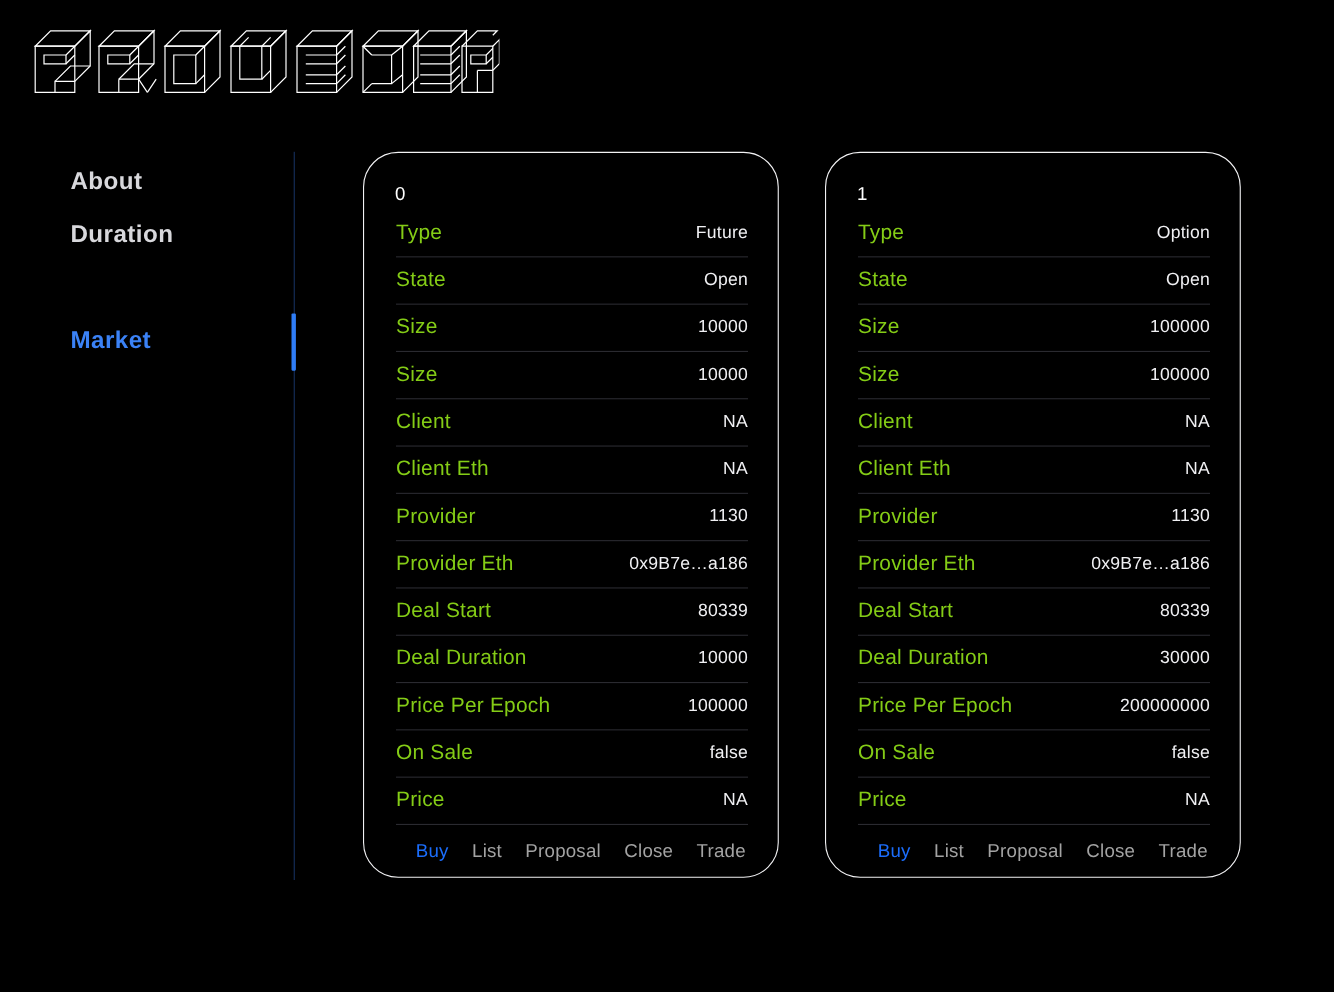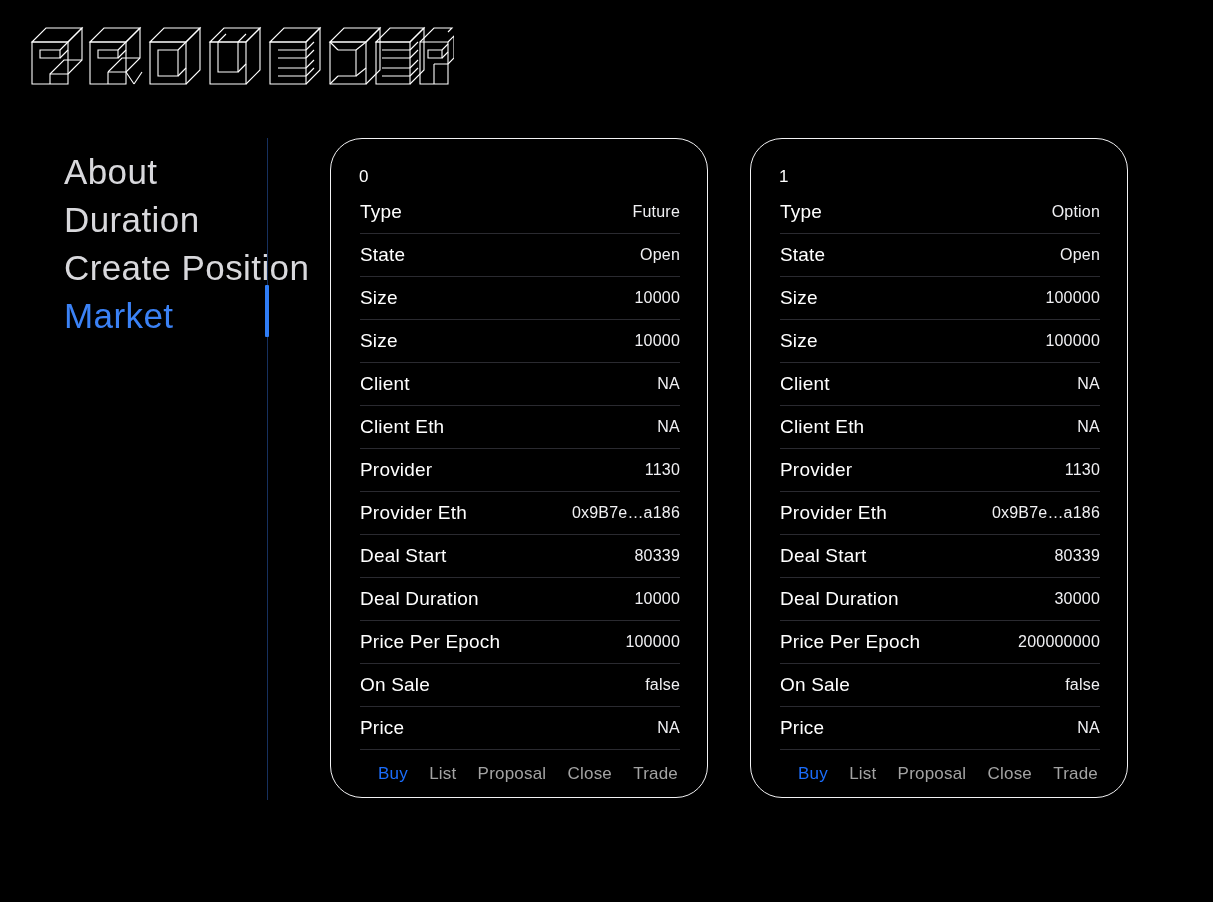--- a/index.html
+++ b/index.html
@@ -38,26 +38,26 @@
   
   #sidebar {
     position:absolute;
     left:0; top:0;
     width:268px;
     height:670px;
   }
   .nav-item {
     position:absolute;
     left:64px;
-    font-size:35px;
+    font-size:22px;
     letter-spacing:0.4px;
     color:#d8d8dc;
     white-space:nowrap;
     cursor:pointer;
-    font-weight:400;
+    font-weight:700;
   }
   .nav-item.active { color:#3b82f6; }
   #nav-0 { top:22px; }
   #nav-1 { top:70px; }
   #nav-2 { top:118px; }
   #nav-3 { top:166px; }
 
   
   #nav-rail {
     position:absolute;
@@ -111,21 +111,21 @@
   .row {
     display:flex;
     align-items:center;
     justify-content:space-between;
     height:43px;
     border-bottom:1px solid #2a2a30;
   }
   .row:last-of-type { border-bottom:none; }
   .row-label {
     font-size:19px;
-    color:#ffffff;
+    color:#84cc16;
     letter-spacing:0.2px;
     white-space:nowrap;
   }
   .row-value {
     font-size:16px;
     color:#f0f0f3;
     letter-spacing:0.2px;
     white-space:nowrap;
     text-align:right;
   }
@@ -213,21 +213,20 @@
       <path d="M418 36 L424 30 M418 44 L424 38"></path>
     </g>
   </svg>
 </div>
 
 <div id="layout">
 
   <nav id="sidebar">
     <div class="nav-item" id="nav-0">About</div>
     <div class="nav-item" id="nav-1">Duration</div>
-    <div class="nav-item" id="nav-2">Create Position</div>
     <div class="nav-item active" id="nav-3">Market</div>
 
     <div id="nav-rail"></div>
     <div id="nav-rail-active"></div>
   </nav>
 
   <section id="cards">
 
     <article class="card" id="card-0">
       <div class="card-index">0</div>

